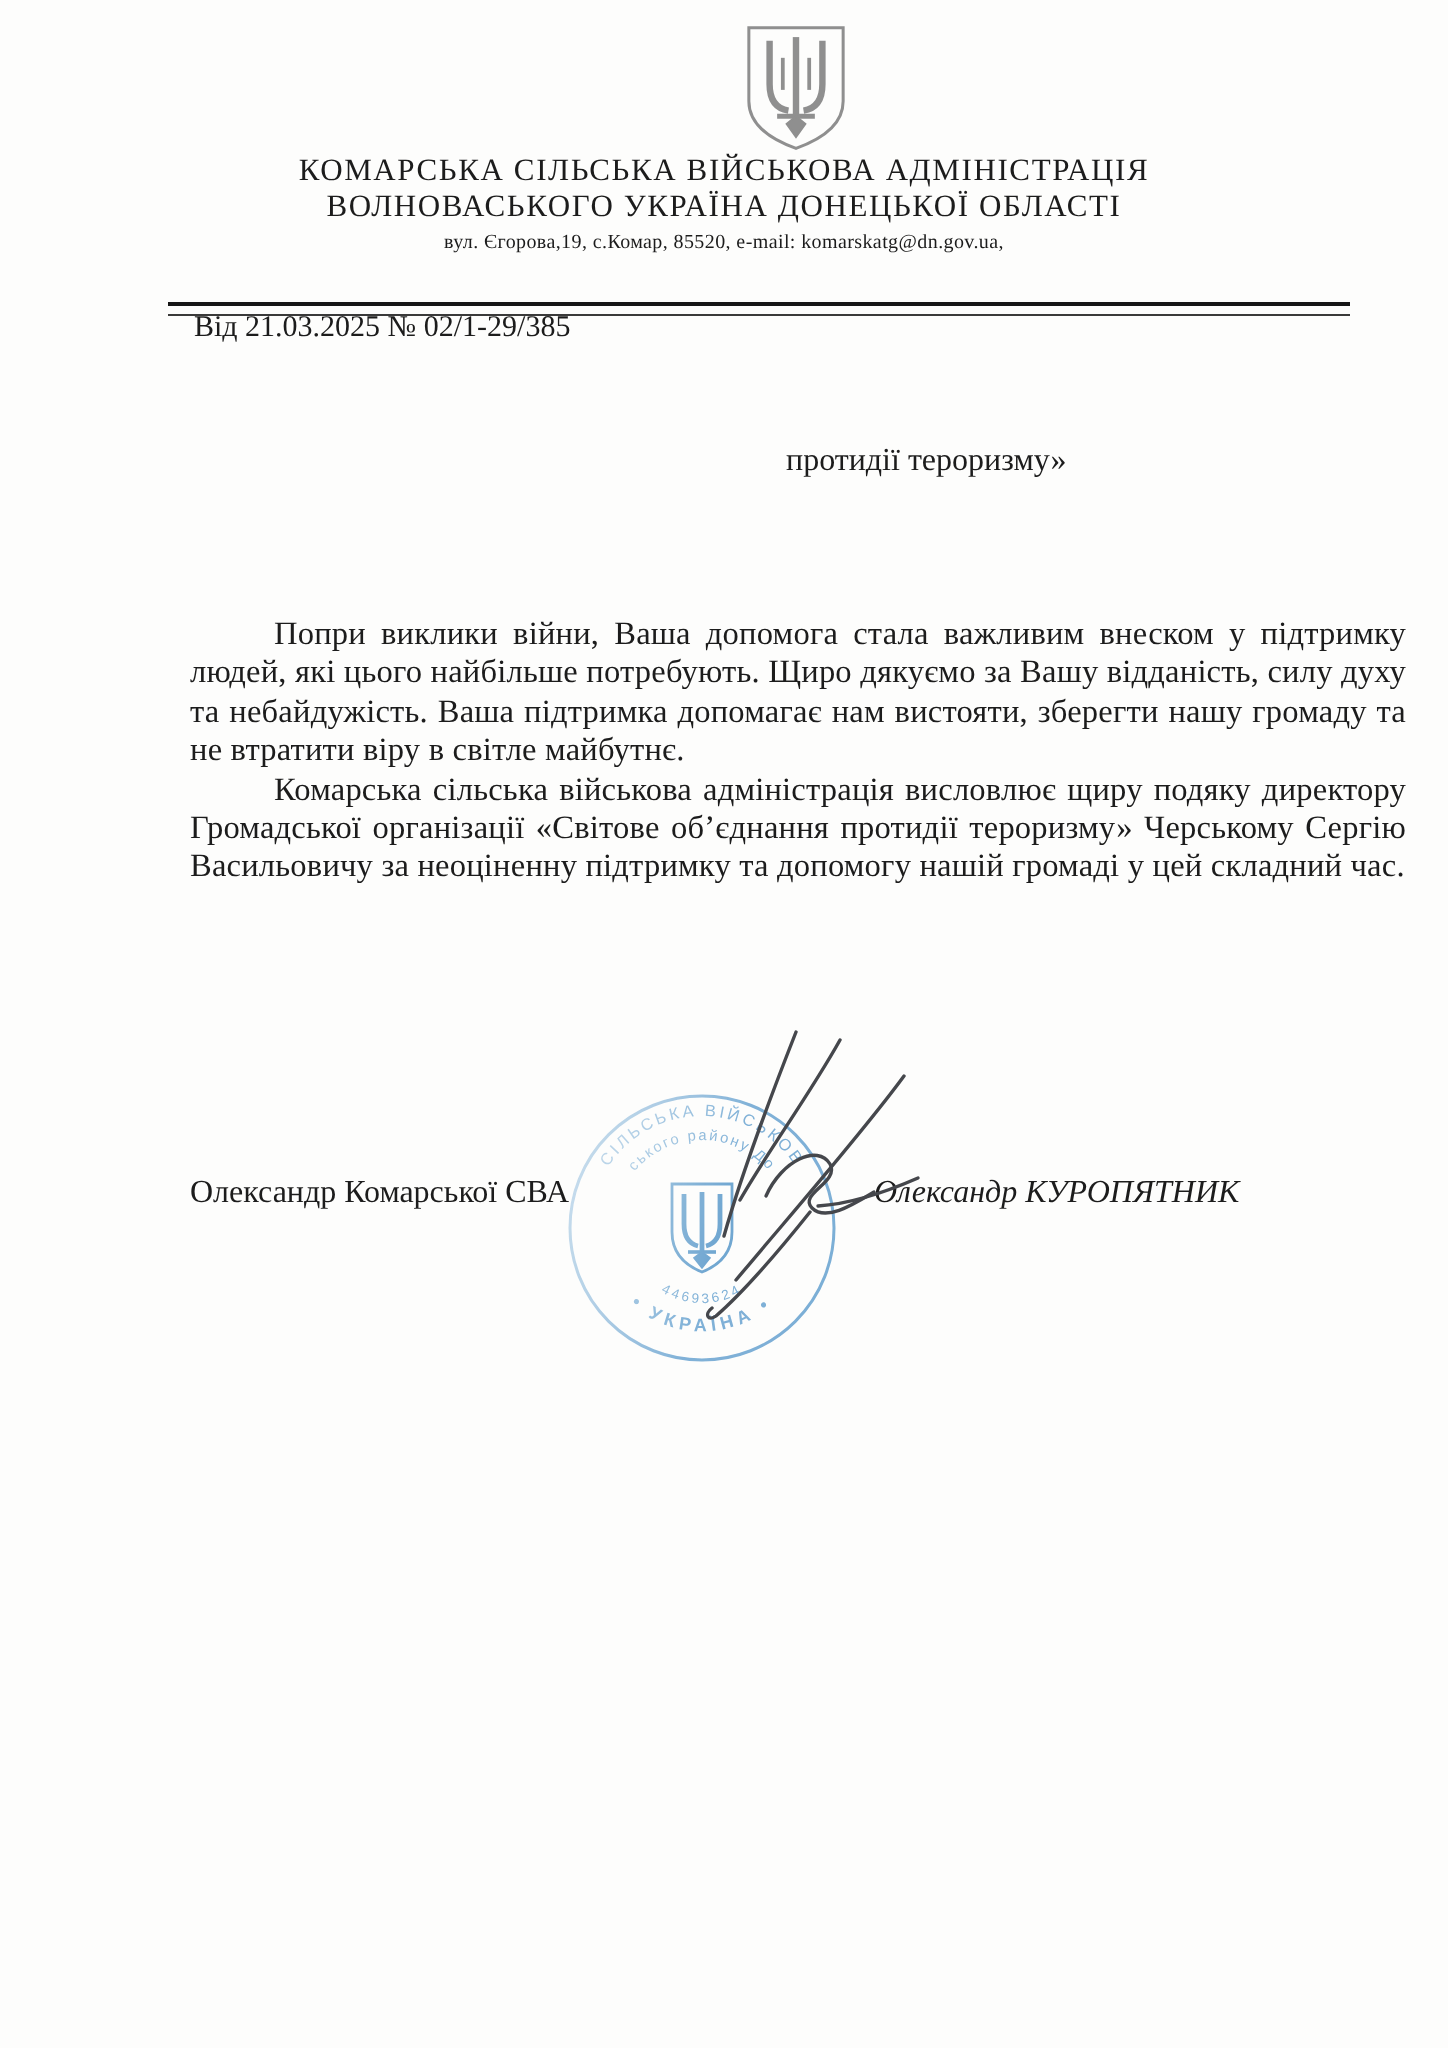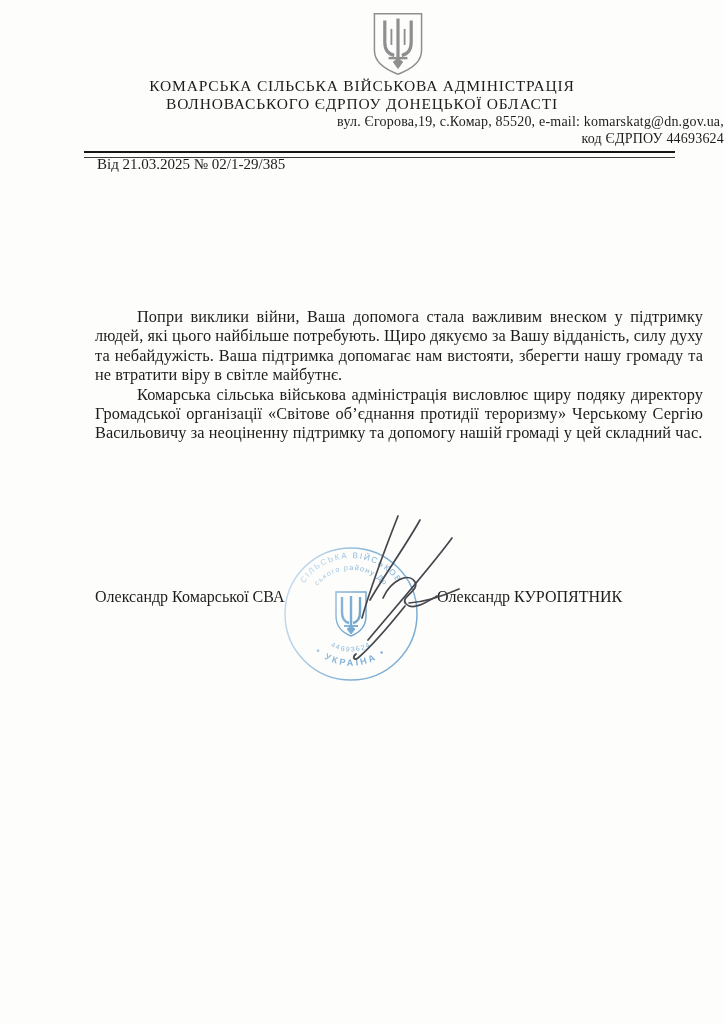--- a/index.html
+++ b/index.html
@@ -10,39 +10,39 @@
     background:#fdfdfc;
     font-family:"Liberation Serif","DejaVu Serif",serif;
     color:#1c1c1c;
     overflow:hidden;
   }
   
   .emblem{position:absolute;left:367px;top:11px;width:62px;height:66px;}
   
   .letterhead{position:absolute;left:0;top:77px;width:724px;text-align:center;}
   .org-line{font-weight:normal;font-size:15.5px;line-height:18px;letter-spacing:0.8px;}
-  .addr-line{font-size:14px;line-height:17px;letter-spacing:0.2px;text-align:right;}
+  .addr-line{font-size:10px;line-height:17px;letter-spacing:0.2px;}
   .rule{
     position:absolute;left:84px;top:151px;width:591px;height:4px;
     border-top:2.5px solid #161616;border-bottom:1px solid #3a3a3a;
   }
   
   .refblock{position:absolute;left:97px;top:155px;font-size:15px;line-height:18.5px;}
   .ref-spacer{display:inline-block;width:58px;}
   
   .recipient{position:absolute;left:393px;top:219px;font-size:16px;line-height:23.5px;}
   
   .body-text{position:absolute;left:95px;top:307px;width:608px;}
   .body-text p{
     margin:0;font-size:16.3px;line-height:19.4px;
     text-align:justify;text-indent:42px;letter-spacing:0.1px;
   }
   
   .sig-title{position:absolute;left:95px;top:588px;font-size:16px;}
-  .sig-name{position:absolute;left:437px;top:588px;font-size:16px;}
+  .sig-name{position:absolute;left:437px;top:588px;font-size:16px;font-style:italic;}
   
   .stamp{
     position:absolute;left:281px;top:544px;width:140px;height:140px;z-index:2;
     opacity:0.95;
     -webkit-mask-image:linear-gradient(105deg,rgba(0,0,0,.32) 0%,rgba(0,0,0,.55) 25%,rgba(0,0,0,.92) 55%,rgba(0,0,0,.96) 100%);
     mask-image:linear-gradient(105deg,rgba(0,0,0,.32) 0%,rgba(0,0,0,.55) 25%,rgba(0,0,0,.92) 55%,rgba(0,0,0,.96) 100%);
   }
   .stamp text{font-family:"Liberation Sans","DejaVu Sans",sans-serif;}
   .stamp .ring-outer{font-size:8.2px;letter-spacing:1.6px;}
   .stamp .ring-inner{font-size:7.4px;letter-spacing:1.1px;}
@@ -64,32 +64,32 @@
       <path d="M46,10 V33 C46,42 42,46 36,47" stroke-width="3.4"></path>
       <path d="M25,19 V36" stroke-width="2"></path>
       <path d="M39,19 V36" stroke-width="2"></path>
       <path d="M22,50 H42" stroke-width="2.6"></path>
       <path d="M32,50 L27,54 L32,61 L37,54 Z" fill="#8f8f8f" stroke-width="1"></path>
     </g>
   </svg>
 
   <div class="letterhead">
     <div class="org-line">КОМАРСЬКА СІЛЬСЬКА ВІЙСЬКОВА АДМІНІСТРАЦІЯ</div>
-    <div class="org-line">ВОЛНОВАСЬКОГО ЄДРПОУ ДОНЕЦЬКОЇ ОБЛАСТІ</div>
+    <div class="org-line">ВОЛНОВАСЬКОГО УКРАЇНА ДОНЕЦЬКОЇ ОБЛАСТІ</div>
     <div class="addr-line">вул. Єгорова,19, с.Комар, 85520, e-mail: komarskatg@dn.gov.ua,</div>
-    <div class="addr-line">код ЄДРПОУ 44693624</div>
   </div>
 
   <div class="rule"></div>
 
   <div class="refblock">
     <div>Від 21.03.2025 № 02/1-29/385</div>
   </div>
 
   <div class="recipient">
+    <div>протидії тероризму»</div>
   </div>
 
   <div class="body-text">
     <p>Попри виклики війни, Ваша допомога стала важливим внеском у підтримку людей, які цього найбільше потребують. Щиро дякуємо за Вашу відданість, силу духу та небайдужість. Ваша підтримка допомагає нам вистояти, зберегти нашу громаду та не втратити віру в світле майбутнє.</p>
     <p>Комарська сільська військова адміністрація висловлює щиру подяку директору Громадської організації «Світове об’єднання протидії тероризму» Черському Сергію Васильовичу за неоціненну підтримку та допомогу нашій громаді у цей складний час.</p>
   </div>
 
   <div class="sig-title">Олександр Комарської СВА</div>
   <div class="sig-name">Олександр КУРОПЯТНИК</div>
 

